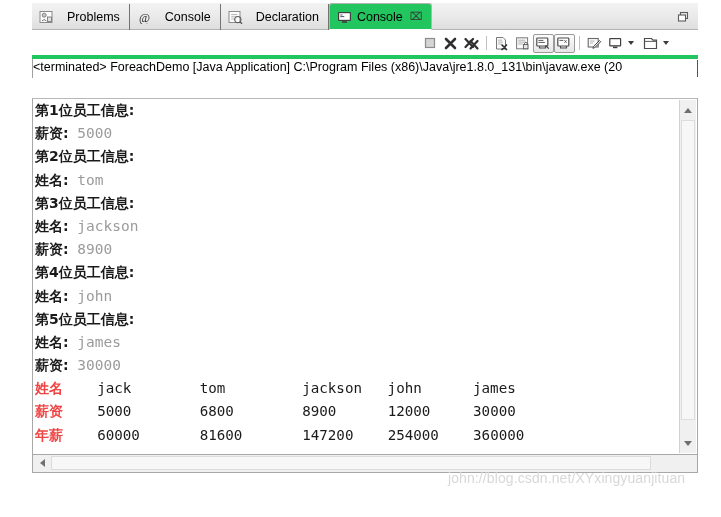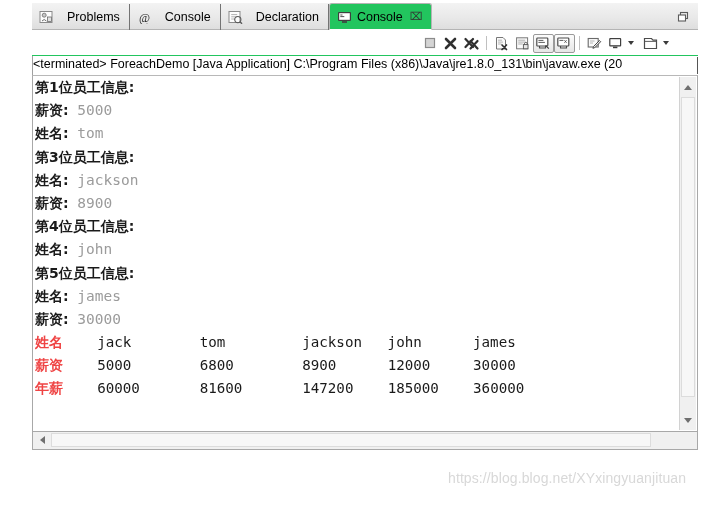--- a/index.html
+++ b/index.html
@@ -147,21 +147,21 @@
     border-left: 3.5px solid transparent;
     border-right: 3.5px solid transparent;
     border-top: 4px solid #3b3b3b;
   }
 
   
   .procline {
     position: relative;
     height: 19px;
     background: #ffffff;
-    border-top: 1px solid #22c55e;
+    border-top: 4px solid #22c55e;
     overflow: hidden;
     white-space: nowrap;
   }
   .procline .ptext {
     position: absolute;
     left: 1px;
     top: 1px;
     font-size: 12.5px;
     color: #000000;
     white-space: nowrap;
@@ -181,20 +181,21 @@
 
   
   .console-wrap {
     position: relative;
     height: 357px;
     border: 1px solid #a8a8a8;
     border-top: 1px solid #b8b8b8;
     background: #ffffff;
     box-sizing: border-box;
     overflow: hidden;
+    margin-top: 20px;
   }
   .console-text {
     position: absolute;
     left: 2px;
     top: 0px;
     right: 22px;
     bottom: 0;
     overflow: hidden;
     font-family: "DejaVu Sans Mono", "Liberation Mono", monospace;
   }
@@ -476,32 +477,33 @@
       <div class="lbar"></div>
       <div class="ptext">&lt;terminated&gt; ForeachDemo [Java Application] C:\Program Files (x86)\Java\jre1.8.0_131\bin\javaw.exe (20</div>
       <div class="rcursor"></div>
     </div>
 
     <div class="console-wrap">
 
       <div class="console-text" id="console-text">
           <div class="cline"><span class="cjk">第1位员工信息:</span></div>
           <div class="cline"><span class="cjk">薪资:</span><span class="val"> 5000</span></div>
+          <div class="cline"><span class="cjk">第2位员工信息:</span></div>
           <div class="cline"><span class="cjk">姓名:</span><span class="val"> tom</span></div>
           <div class="cline"><span class="cjk">第3位员工信息:</span></div>
           <div class="cline"><span class="cjk">姓名:</span><span class="val"> jackson</span></div>
           <div class="cline"><span class="cjk">薪资:</span><span class="val"> 8900</span></div>
           <div class="cline"><span class="cjk">第4位员工信息:</span></div>
           <div class="cline"><span class="cjk">姓名:</span><span class="val"> john</span></div>
           <div class="cline"><span class="cjk">第5位员工信息:</span></div>
           <div class="cline"><span class="cjk">姓名:</span><span class="val"> james</span></div>
           <div class="cline"><span class="cjk">薪资:</span><span class="val"> 30000</span></div>
           <div class="cline trow"><span class="cjk">姓名</span><span>    </span><span>jack</span><span>        </span><span>tom</span><span>         </span><span>jackson</span><span>   </span><span>john</span><span>      </span><span>james</span></div>
           <div class="cline trow"><span class="cjk">薪资</span><span>    </span><span>5000</span><span>        </span><span>6800</span><span>        </span><span>8900</span><span>      </span><span>12000</span><span>     </span><span>30000</span></div>
-          <div class="cline trow"><span class="cjk">年薪</span><span>    </span><span>60000</span><span>       </span><span>81600</span><span>       </span><span>147200</span><span>    </span><span>185000</span><span>    </span><span>360000</span></div>
+          <div class="cline trow"><span class="cjk">年薪</span><span>    </span><span>60000</span><span>       </span><span>81600</span><span>       </span><span>147200</span><span>    </span><span>254000</span><span>    </span><span>360000</span></div>
         </div>
 
       <div class="vscroll">
         <div class="arrow up">
             <span class="up-tri"></span>
           </div>
         <div class="vthumb"></div>
         <div class="arrow down">
             <span class="down-tri"></span>
           </div>
@@ -510,14 +512,14 @@
 
     <div class="hscroll">
       <div class="harrow left">
           <span class="left-tri"></span>
         </div>
       <div class="hthumb"></div>
     </div>
 
   </div>
 
-  <div class="watermark">https://blog.blog.net/XYxingyuanjituan</div>
+  <div class="watermark">john://blog.csdn.net/XYxingyuanjituan</div>
 </div>
 
 </body></html>

